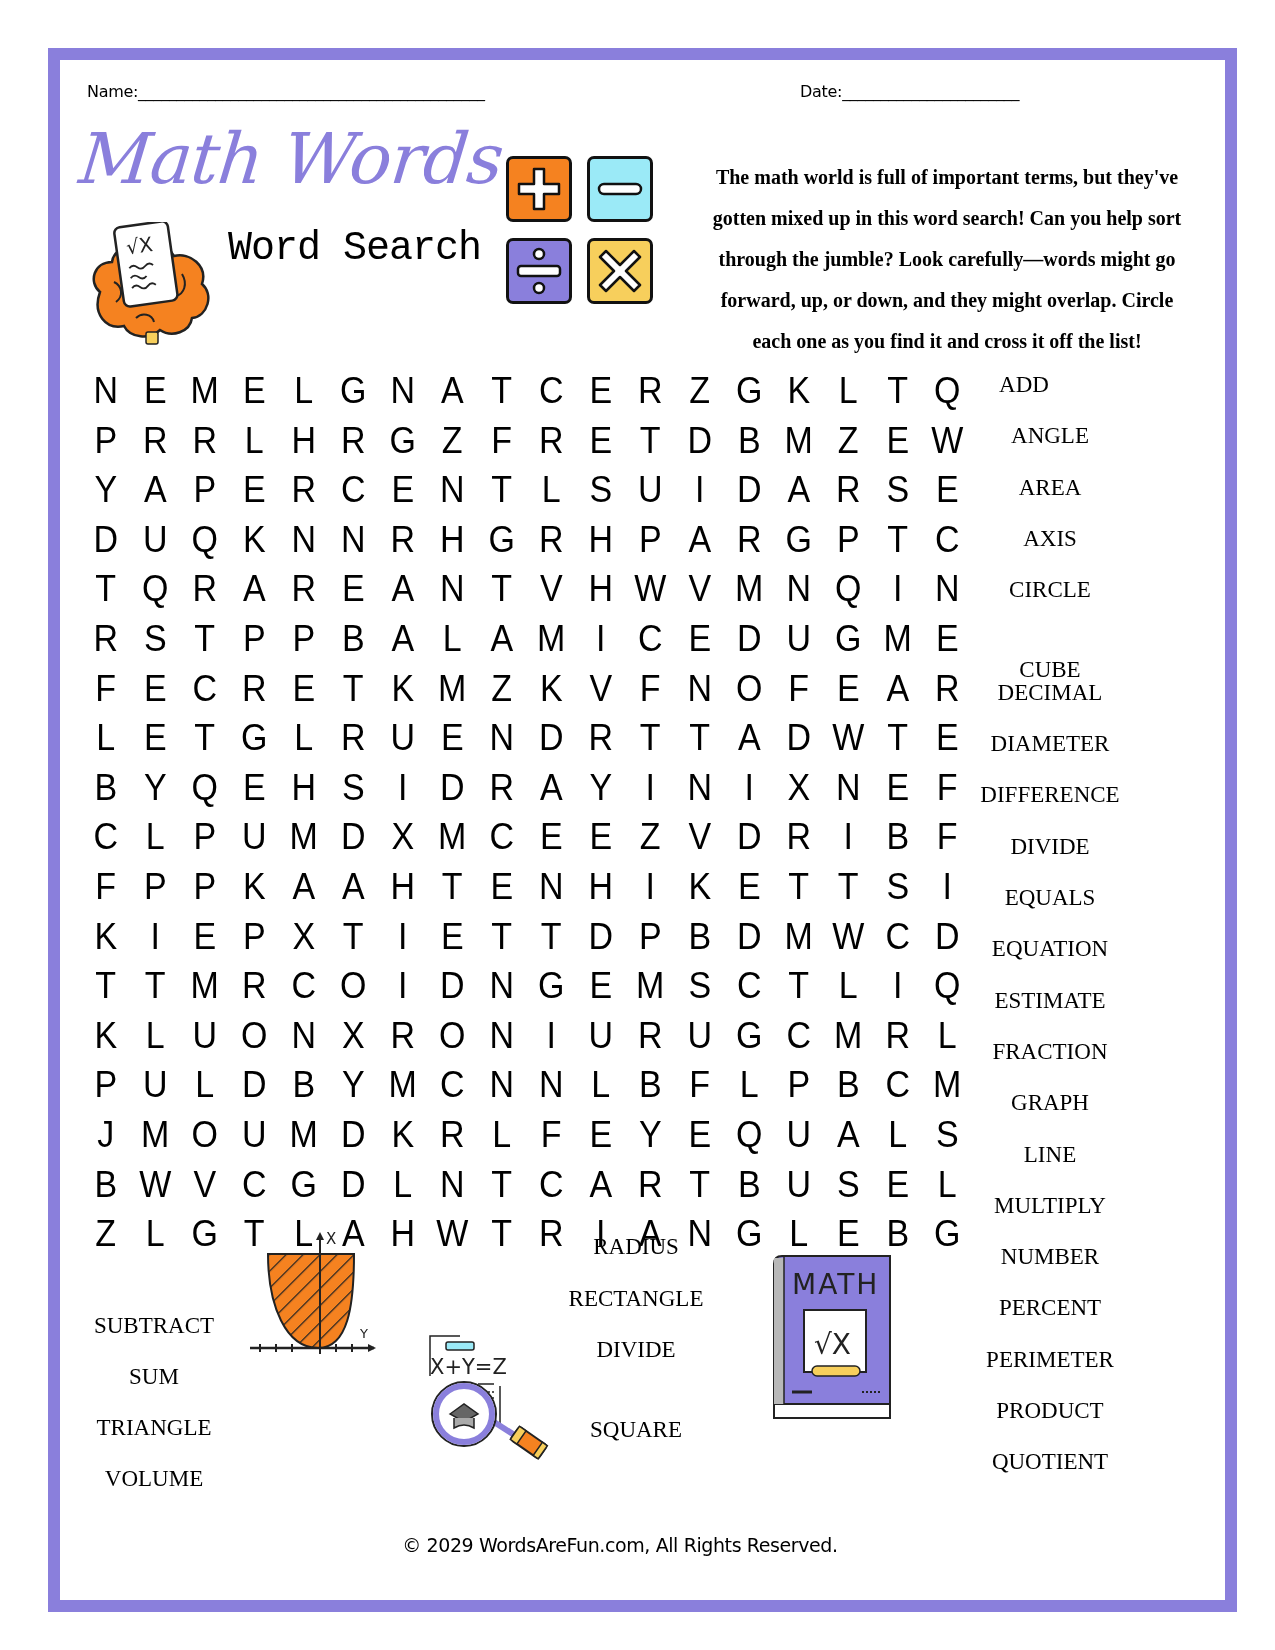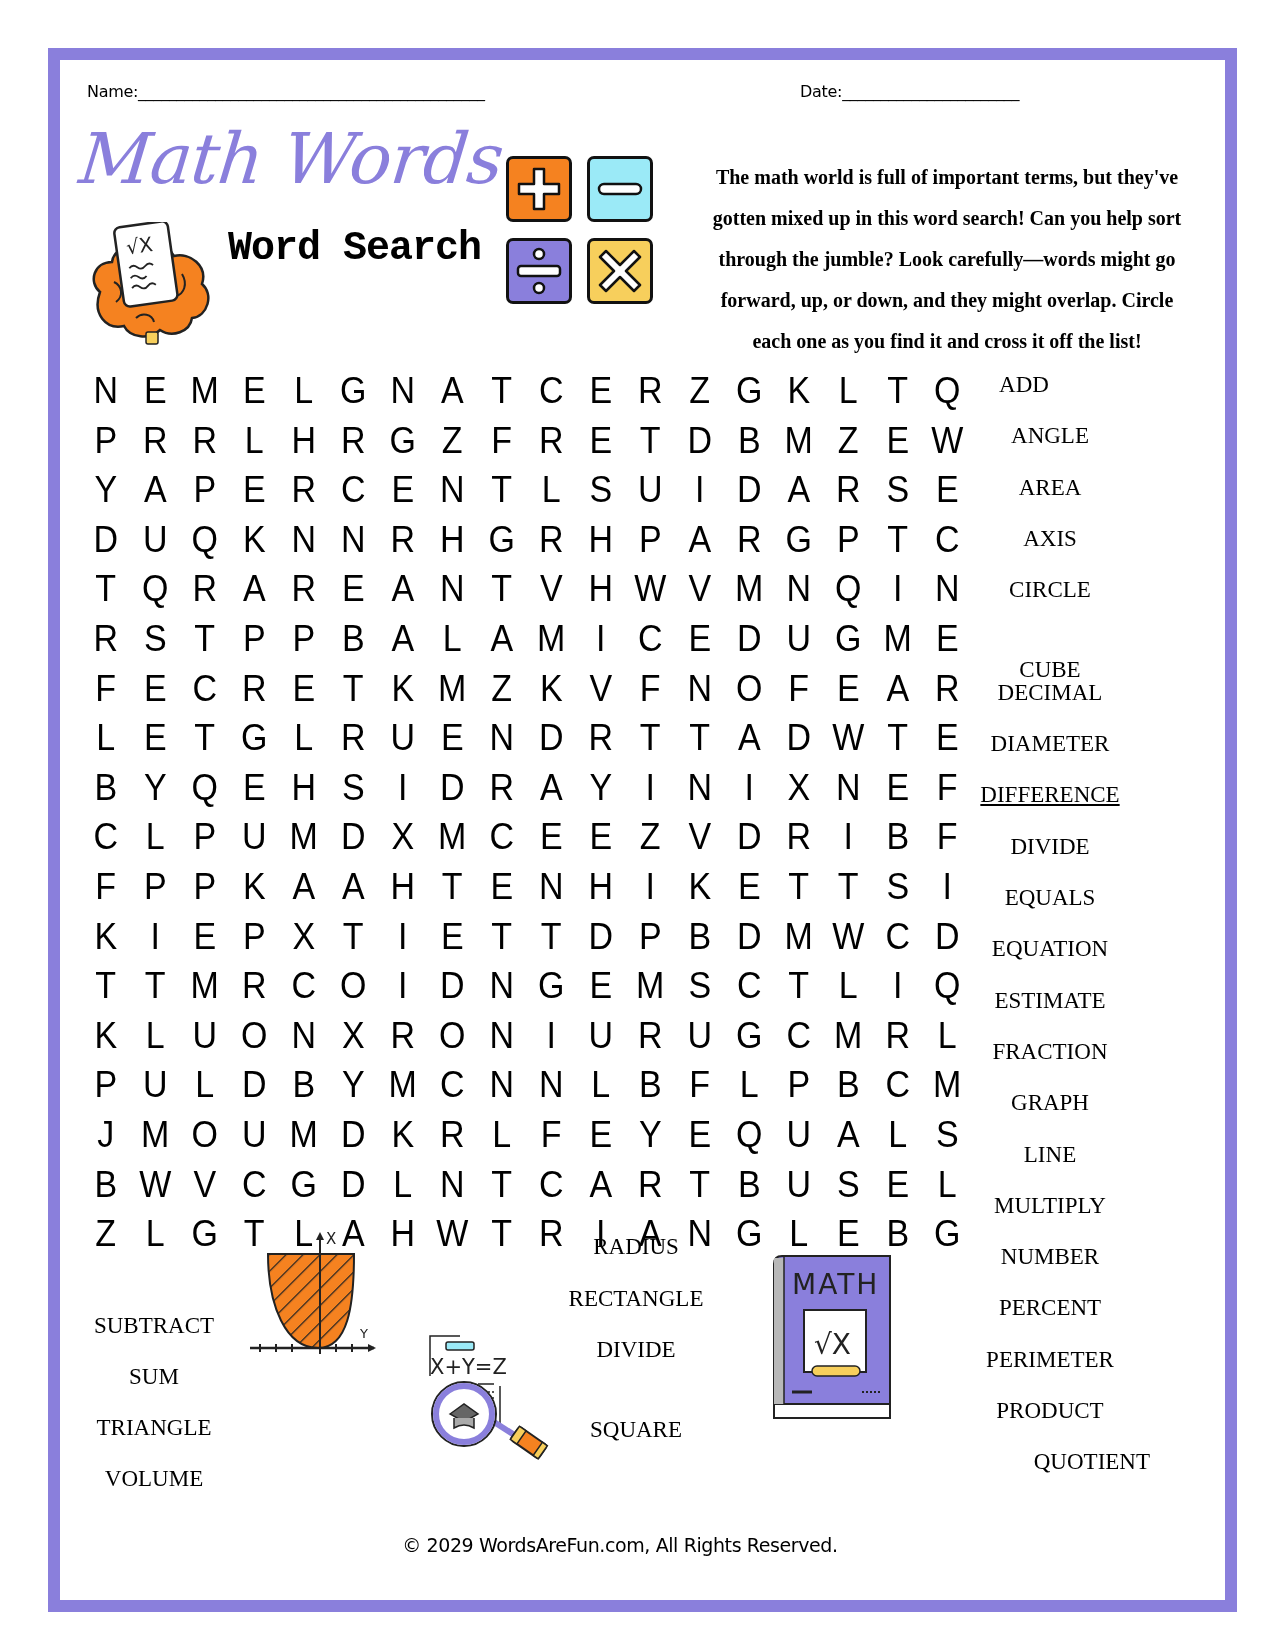--- a/index.html
+++ b/index.html
@@ -1,21 +1,21 @@
 <!DOCTYPE html>
 <html><head>
 <meta charset="utf-8">
 <style>
   html, body { margin:0; padding:0; background:#ffffff; }
   body { width:1275px; height:1650px; position:relative; overflow:hidden; font-family:"Liberation Sans", sans-serif; color:#000; }
   .frame { position:absolute; left:48px; top:48px; width:1165px; height:1540px; border:12px solid #8a7fdc; box-sizing:content-box; }
   .abs { position:absolute; }
   .hdr-field { position:absolute; top:82px; font-family:"DejaVu Sans", sans-serif; font-size:16px; letter-spacing:-0.3px; }
   .title-script { position:absolute; left:80px; top:118px; font-family:"DejaVu Serif", serif; font-style:italic; font-size:70px; color:#8a7fdc; letter-spacing:-1px; font-weight:normal; transform:skewX(-6deg); }
-  .subtitle { position:absolute; left:228px; top:226px; font-family:"Liberation Mono", monospace; font-weight:bold; font-size:40px; letter-spacing:-1px; }
+  .subtitle { position:absolute; left:228px; top:226px; font-family:"Liberation Mono", monospace; font-weight:normal; font-size:40px; letter-spacing:-1px; }
   .op-tile { position:absolute; width:66px; height:66px; border:3px solid #111; border-radius:7px; box-sizing:border-box; display:flex; align-items:center; justify-content:center; }
   .op-tile svg { width:52px; height:52px; }
   .intro { position:absolute; left:712px; top:157px; width:470px; text-align:center; font-family:"Liberation Serif", serif; font-weight:bold; font-size:20px; line-height:41px; }
   .grid { position:absolute; left:81px; top:376px; display:grid; grid-template-columns:repeat(18, 49.5px); grid-auto-rows:49.6px; }
   .cell { font-family:"Liberation Sans", sans-serif; font-size:34px; text-align:center; line-height:30px; height:49.6px; transform:scaleY(1.08); }
   .wl { position:absolute; font-family:"Liberation Serif", serif; font-size:23px; text-align:center; width:200px; }
   .footer { position:absolute; left:390px; top:1534px; width:460px; text-align:center; font-family:"DejaVu Sans", sans-serif; font-size:19px; letter-spacing:-0.4px; }
 </style>
 </head>
 <body>
@@ -399,34 +399,34 @@
 
 <div id="wl-right">
     <div class="wl" style="left: 924px; top: 372px;">ADD</div>
     <div class="wl" style="left: 950px; top: 423.3px;">ANGLE</div>
     <div class="wl" style="left: 950px; top: 474.6px;">AREA</div>
     <div class="wl" style="left: 950px; top: 525.9px;">AXIS</div>
     <div class="wl" style="left: 950px; top: 577.2px;">CIRCLE</div>
     <div class="wl" style="left: 950px; top: 628.5px; margin-top: 28px;">CUBE</div>
     <div class="wl" style="left: 950px; top: 679.8px;">DECIMAL</div>
     <div class="wl" style="left: 950px; top: 731.1px;">DIAMETER</div>
-    <div class="wl" style="left: 950px; top: 782.4px; text-decoration: underline;">DIFFERENCE</div>
+    <div class="wl" style="left: 950px; top: 782.4px;">DIFFERENCE</div>
     <div class="wl" style="left: 950px; top: 833.7px;">DIVIDE</div>
     <div class="wl" style="left: 950px; top: 885px;">EQUALS</div>
     <div class="wl" style="left: 950px; top: 936.3px;">EQUATION</div>
     <div class="wl" style="left: 950px; top: 987.6px;">ESTIMATE</div>
     <div class="wl" style="left: 950px; top: 1038.9px;">FRACTION</div>
     <div class="wl" style="left: 950px; top: 1090.2px;">GRAPH</div>
     <div class="wl" style="left: 950px; top: 1141.5px;">LINE</div>
     <div class="wl" style="left: 950px; top: 1192.8px;">MULTIPLY</div>
     <div class="wl" style="left: 950px; top: 1244.1px;">NUMBER</div>
     <div class="wl" style="left: 950px; top: 1295.4px; text-align: center;">PERCENT</div>
     <div class="wl" style="left: 950px; top: 1346.7px;">PERIMETER</div>
     <div class="wl" style="left: 950px; top: 1398px;">PRODUCT</div>
-    <div class="wl" style="left: 950px; top: 1449.3px; text-align: right;">QUOTIENT</div>
+    <div class="wl" style="left: 950px; top: 1449.3px;">QUOTIENT</div>
   </div>
 
 <div id="wl-bl">
     <div class="wl" style="left: 54px; top: 1313px;">SUBTRACT</div>
     <div class="wl" style="left: 54px; top: 1364px;">SUM</div>
     <div class="wl" style="left: 54px; top: 1415px;">TRIANGLE</div>
     <div class="wl" style="left: 54px; top: 1466px;">VOLUME</div>
   </div>
 
 <div id="wl-bm">

